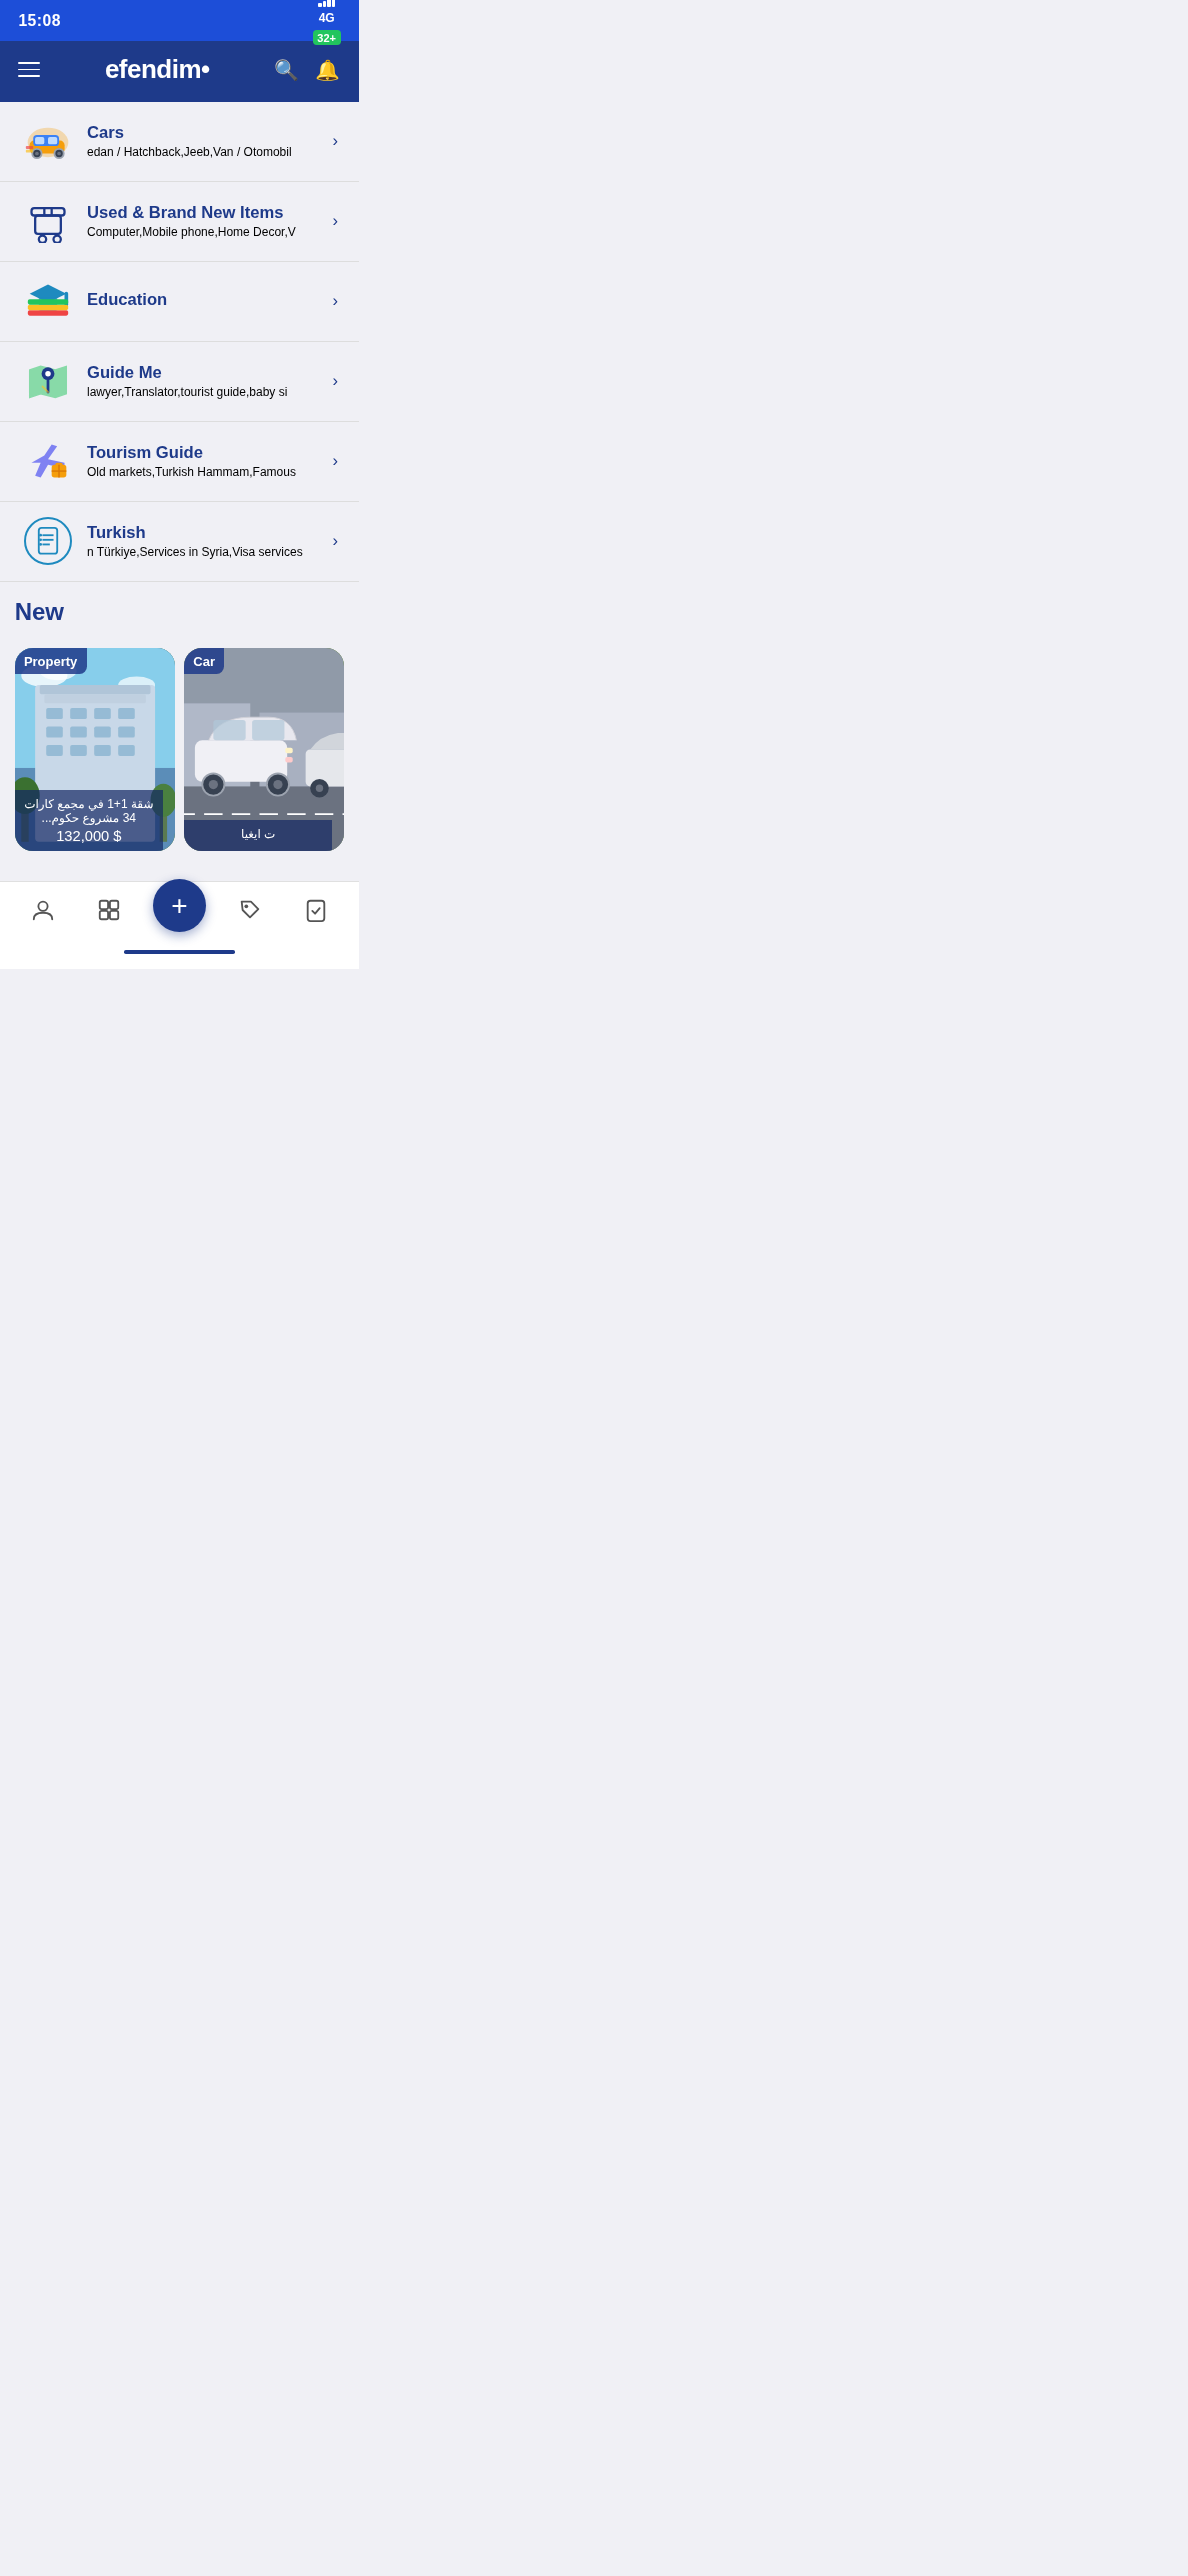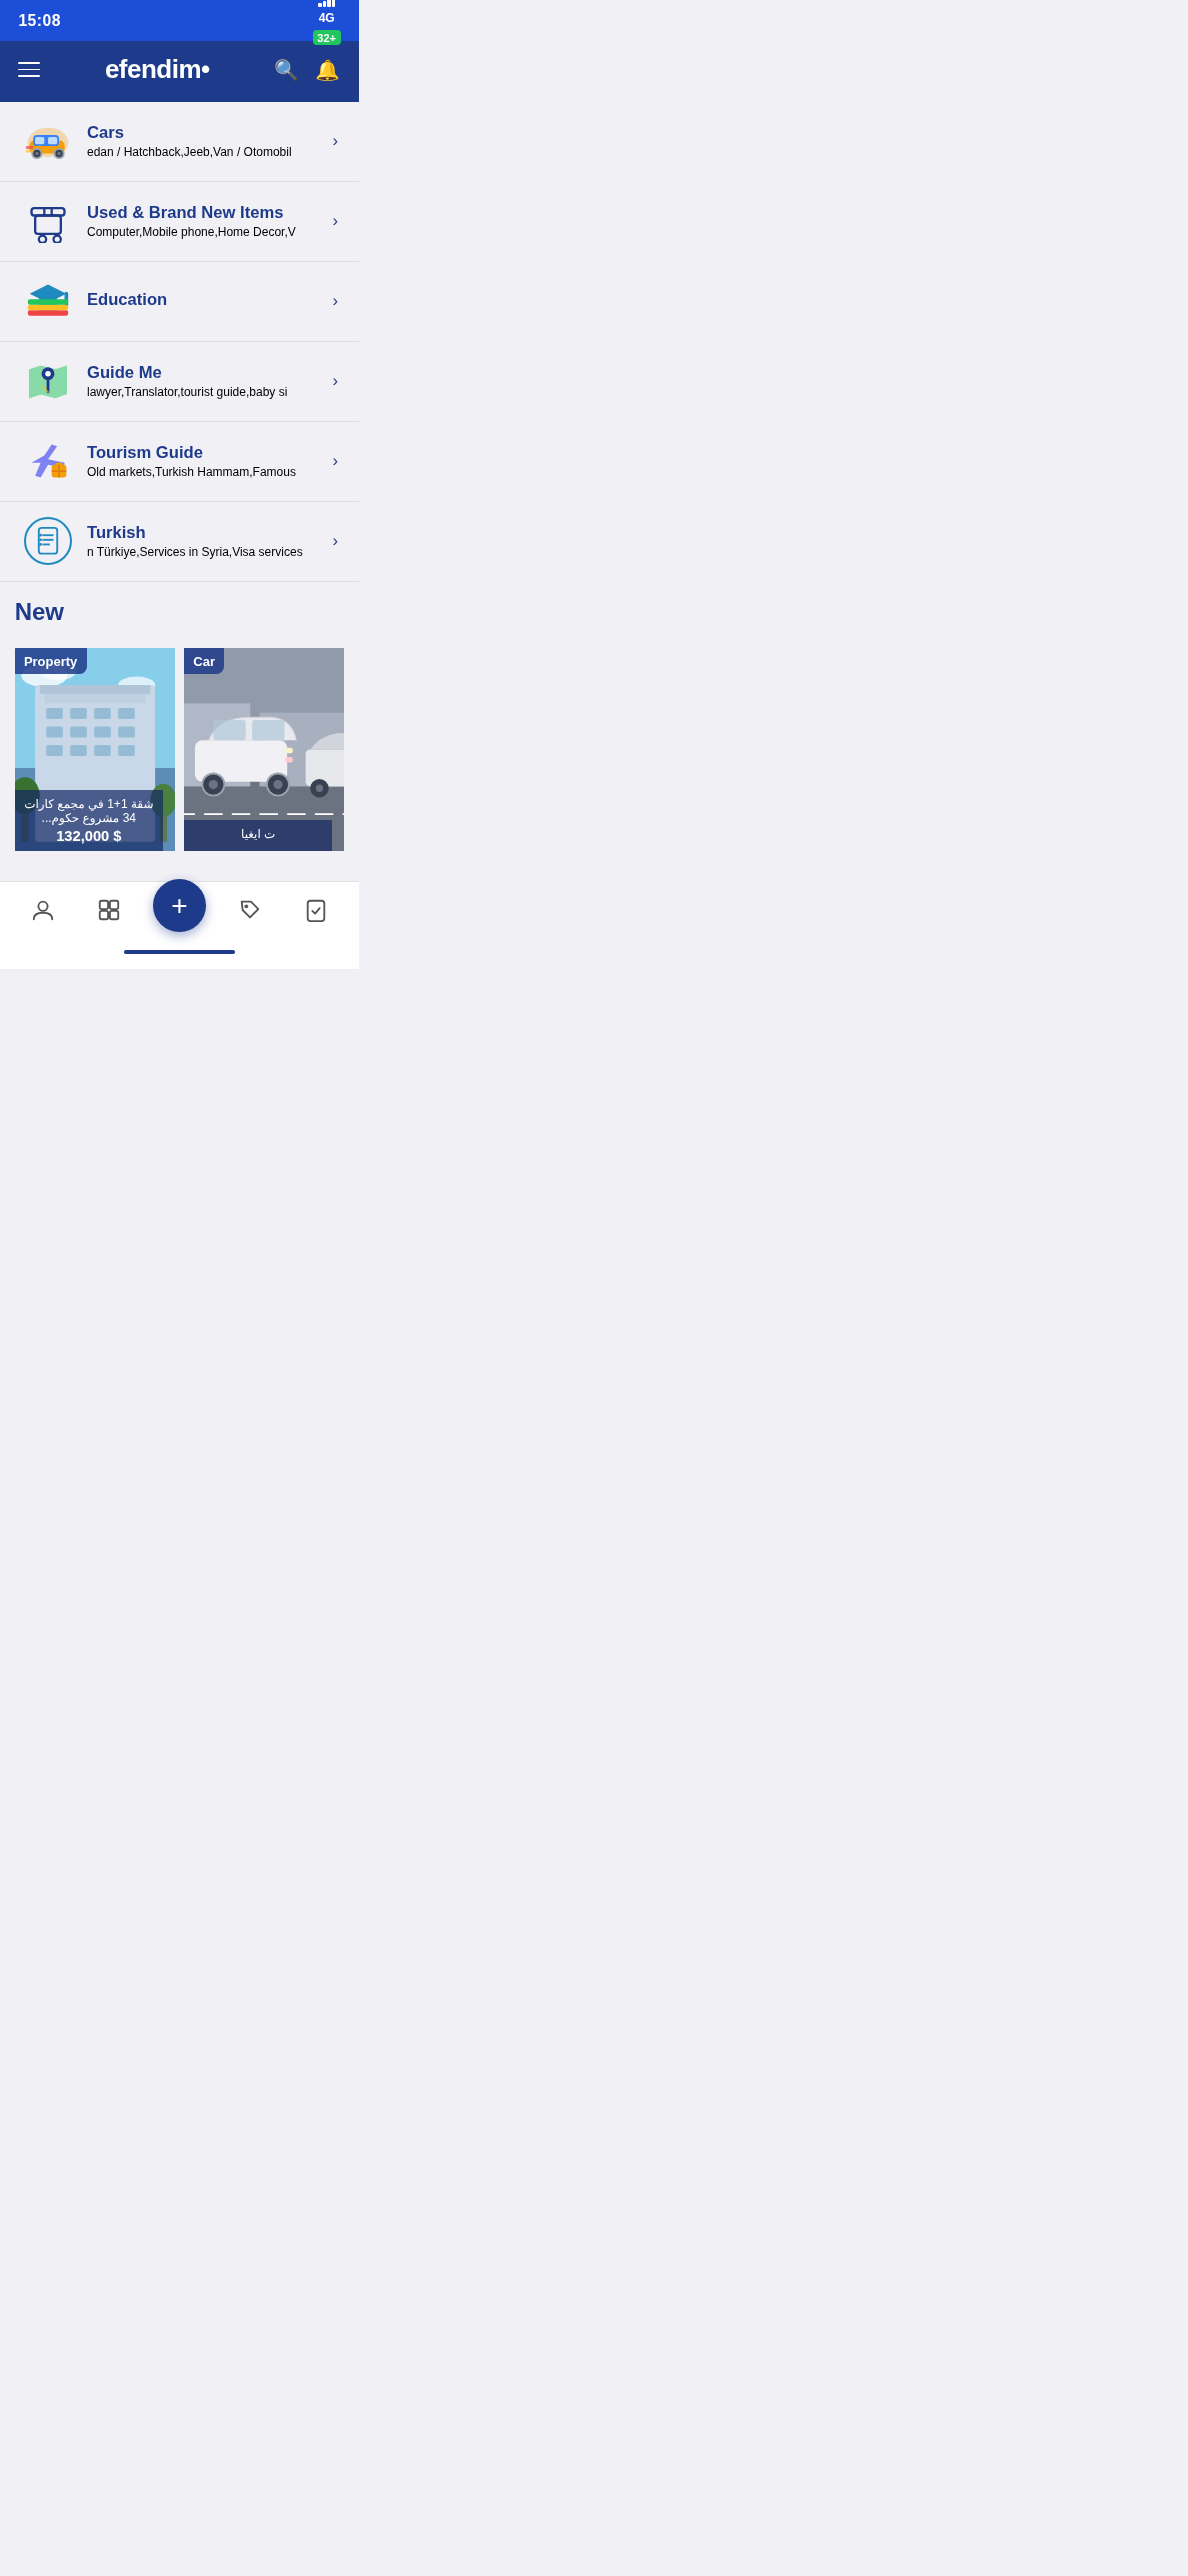--- a/index.html
+++ b/index.html
@@ -169,21 +169,21 @@
       color: #1e3a8a;
       margin-bottom: 22px;
     }
     .cards-row {
       display: flex;
       gap: 9.2px;
       overflow: hidden;
     }
     .card {
       flex: 1;
-      border-radius: 1px;
+      border-radius: 18px;
       overflow: hidden;
       position: relative;
       min-width: 0;
       height: 203px;
       background: #4d7c0f;
     }
 
     .card-badge {
       position: absolute;
       top: 0;
@@ -205,21 +205,21 @@
       text-align: center;
     }
     .card-desc {
       font-size: 12px;
       color: white;
       margin-bottom: 3.7px;
       direction: rtl;
     }
     .card-price {
       font-size: 14.7px;
-      font-weight: 700;
+      font-weight: 400;
       color: white;
     }
 
     
     .bottom-nav {
       position: sticky;
       bottom: 0;
       background: white;
       display: flex;
       justify-content: space-around;

